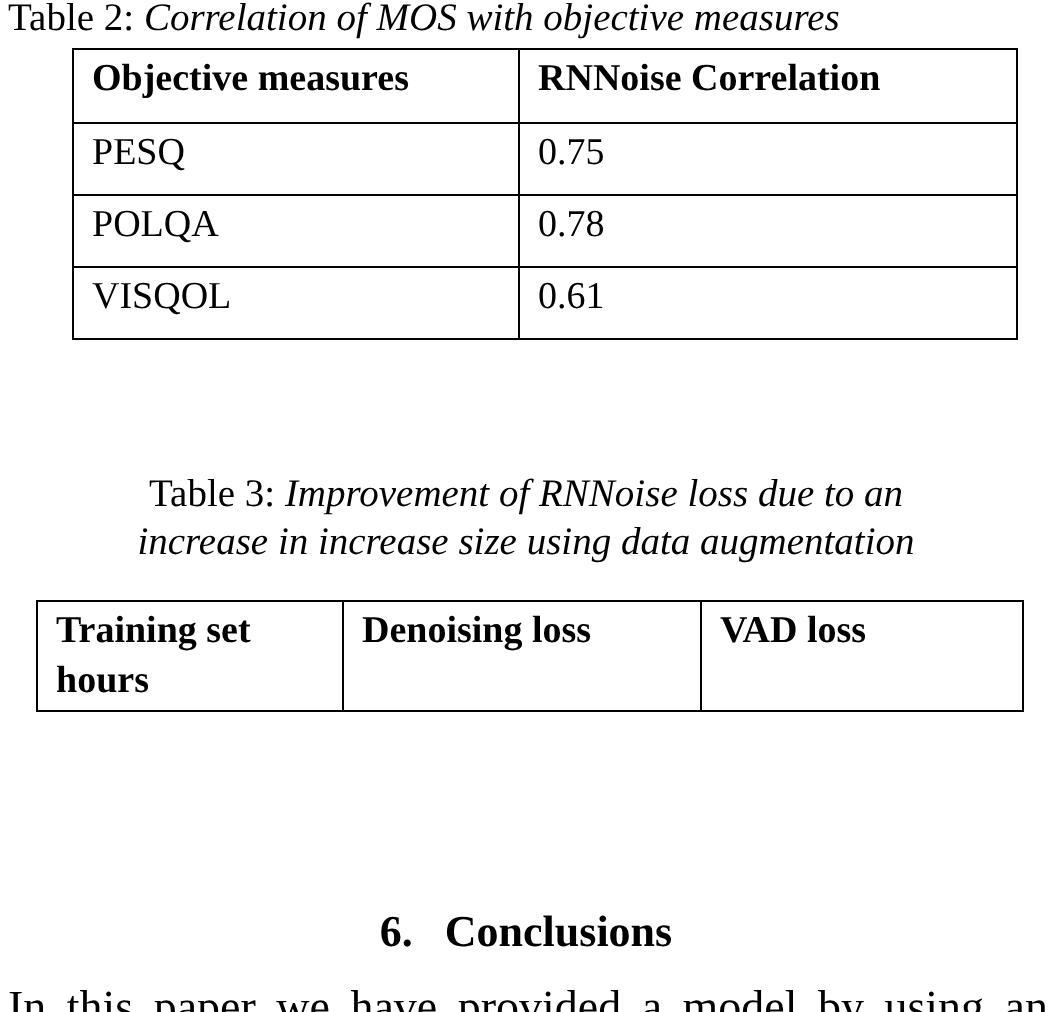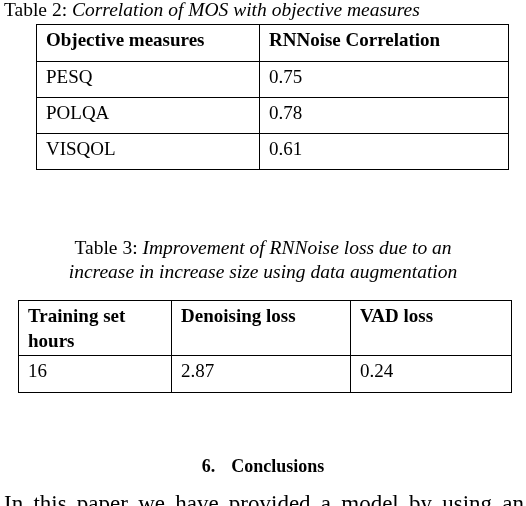--- a/index.html
+++ b/index.html
@@ -95,21 +95,21 @@
   }
   #table-3 td { height: 32px; }
 
   
   #section-heading {
     position: absolute;
     left: 0;
     top: 452px;
     width: 526px;
     text-align: center;
-    font-size: 18px;
+    font-size: 22px;
     font-weight: bold;
     line-height: 28px;
   }
   #section-heading .num { margin-right: 16px; }
 
   
   #body-paragraph {
     position: absolute;
     left: 4px;
     top: 492px;
@@ -171,25 +171,20 @@
       <col style="width:161px">
     </colgroup>
     <thead>
       <tr>
         <th>Training set hours</th>
         <th>Denoising loss</th>
         <th>VAD loss</th>
       </tr>
     </thead>
     <tbody>
-      <tr>
-        <td>16</td>
-        <td>2.87</td>
-        <td>0.24</td>
-      </tr>
     </tbody>
   </table>
 
   <div id="section-heading">
     <span class="num">6.</span><span>Conclusions</span>
   </div>
 
   <div id="body-paragraph">In this paper we have provided a model by using an adaptive</div>
 
 </div>

